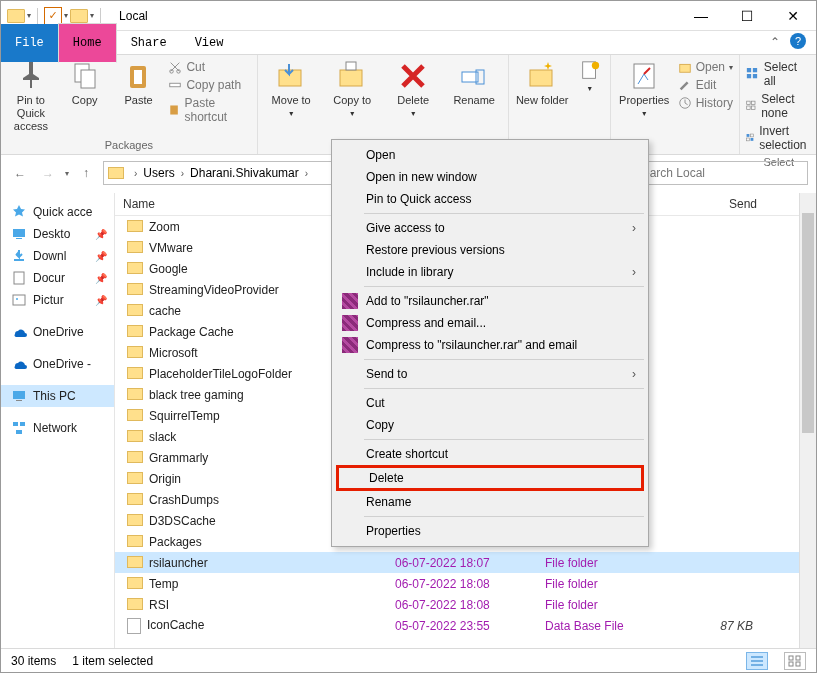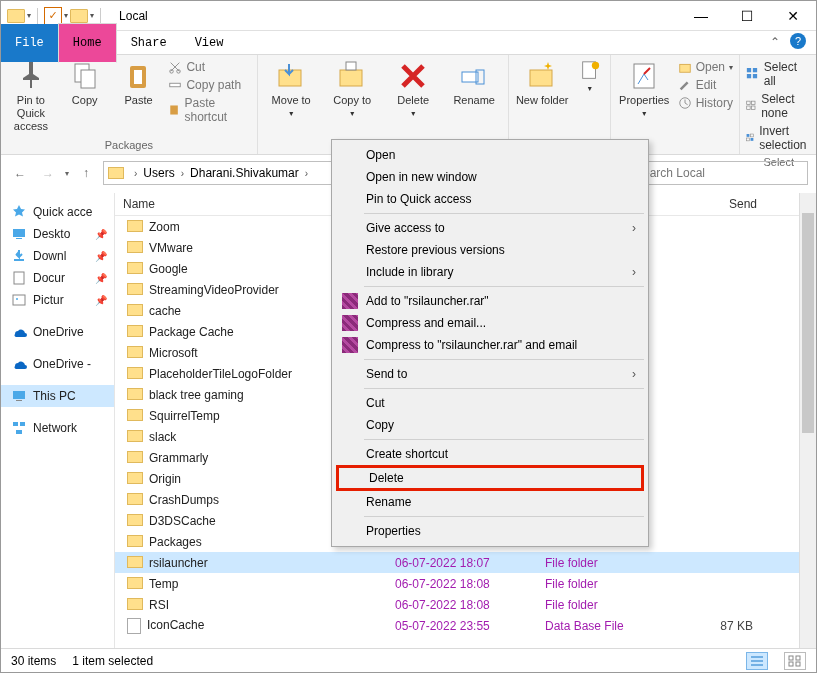--- a/index.html
+++ b/index.html
@@ -62,21 +62,21 @@
 .col-date { width: 150px; }
 .col-type { width: 130px; }
 .col-size { width: 90px; text-align: right; }
 .rows { }
 .row { display: flex; align-items: center; height: 21px; font-size: 12px; color: #222; }
 .row.selected { background: #cde8ff; }
 .row .col-name { display: flex; gap: 6px; padding-left: 12px; }
 .row .col-name .ficon { width: 16px; height: 12px; background: #ffe08c; border: 1px solid #e0b95c; flex-shrink: 0; }
 .row .col-name .file-ico { width: 14px; height: 16px; background: #fff; border: 1px solid #aaa; flex-shrink: 0; }
 .row .col-date, .row .col-type { color: #a21caf; }
-.row .col-size { text-align: right; padding-right: 12px; color: #444; }
+.row .col-size { text-align: right; padding-right: 12px; color: #444; font-style: italic; }
 .scrollbar-v { position: absolute; right: 0; top: 0; bottom: 0; width: 17px; background: #f0f0f0; border-left: 1px solid #ddd; }
 .scrollbar-v .thumb { position: absolute; top: 20px; left: 2px; right: 2px; height: 220px; background: #c8c8c8; }
 
 
 .statusbar { position: absolute; bottom: 0; left: 0; right: 0; height: 24px; border-top: 1px solid #dadada; display: flex; align-items: center; padding: 0 10px; font-size: 12px; gap: 16px; }
 .statusbar .spacer { flex: 1; }
 .viewbtn { width: 22px; height: 18px; border: 1px solid #bbb; display: flex; align-items: center; justify-content: center; }
 .viewbtn.active { background: #cde8ff; border-color: #7bb6e8; }
 
 

